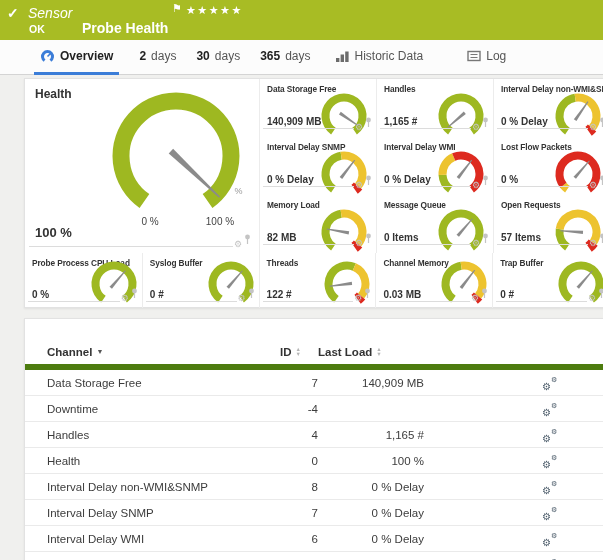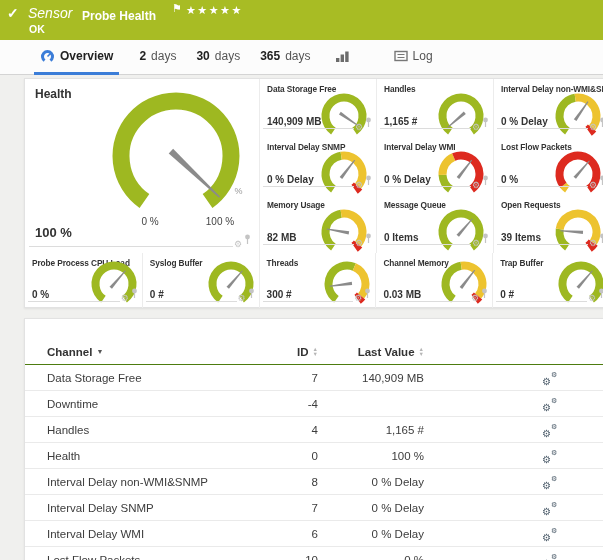--- a/index.html
+++ b/index.html
@@ -3,21 +3,21 @@
 <meta charset="utf-8">
 <style>
   html,body{margin:0;padding:0;overflow:hidden;}
   .page{position:relative;width:603px;height:560px;background:#f0f0ee;
         font-family:"Liberation Sans",sans-serif;color:#333;overflow:hidden;}
 
   
   .topbar{position:relative;height:40px;background:#a8bc24;color:#fff;}
   .topbar .check{position:absolute;left:7px;top:5px;font-size:14px;font-weight:bold;}
   .topbar .kind{position:absolute;left:28px;top:5px;font-style:italic;font-size:14px;}
-  .topbar .title{position:absolute;left:82px;top:9px;font-size:12px;font-weight:bold;}
+  .topbar .title{position:absolute;left:82px;top:20px;font-size:14px;font-weight:bold;}
   .topbar .flag{position:absolute;left:172px;top:2px;font-size:11px;}
   .topbar .stars{position:absolute;left:186px;top:4px;font-size:11px;letter-spacing:1.5px;}
   .topbar .status{position:absolute;left:29px;top:23px;font-size:10.5px;font-weight:bold;}
 
   
   .tabbar{display:flex;align-items:stretch;height:34px;background:#fcfcfc;
           border-bottom:1px solid #d4d4d4;}
   .tab{display:flex;align-items:center;gap:5px;padding:0 6px;font-size:12px;color:#555;
        border-bottom:3px solid transparent;margin-bottom:-1px;cursor:pointer;}
   .tab .num{font-weight:bold;color:#222;}
@@ -65,28 +65,28 @@
   .health-tile .hmax{position:absolute;left:172px;top:137px;width:46px;text-align:center;
                      font-size:10px;color:#444;}
   .health-tile .hval{position:absolute;left:10px;top:146px;font-size:13px;font-weight:bold;}
   .health-tile .uline{left:4px;right:26px;bottom:6px;}
   .health-tile .ticons{right:8px;bottom:4px;}
 
   
   table{border-collapse:collapse;width:100%;table-layout:fixed;margin-top:20px;}
   col.c1{width:255px;} col.c2{width:38px;} col.c3{width:106px;} col.c4{width:auto;}
   th,td{font-size:11.5px;padding:0;height:25px;vertical-align:middle;}
-  thead th{border-bottom:1px solid #4d7c0f;color:#333;font-weight:bold;text-align:left;}
+  thead th{border-bottom:6px solid #4d7c0f;color:#333;font-weight:bold;text-align:left;}
   tbody td{border-bottom:1px solid #eaeaea;color:#3c3c3c;}
   .cell-channel{padding-left:22px;text-align:left;}
   .cell-id{text-align:right;}
   .cell-val{text-align:right;}
   .cell-gear{padding-left:127px;text-align:left;}
   th .hflex{display:flex;align-items:center;gap:4px;}
-  th.cell-id .hflex,th.cell-val .hflex{justify-content:flex-end;}
+  th.cell-id .hflex,th.cell-val .hflex{}
   .sort-caret{color:#555;font-size:7px;}
   .sort-updown{display:flex;flex-direction:column;line-height:4.5px;font-size:5.5px;color:#b5b5b5;}
   .gears{position:relative;width:15px;height:13px;color:#4d5d6b;cursor:pointer;}
   .gears .g-big{position:absolute;right:0;top:-2px;font-size:10px;}
   .gears .g-small{position:absolute;left:0;bottom:-1px;font-size:7px;}
 </style>
 </head>
 <body>
 
 <div class="page">
@@ -123,20 +123,21 @@
         <span>days</span>
       </div>
       <div class="tab">
         <span>
           <svg width="15" height="13" viewBox="0 0 15 13" fill="#6b6b6b">
             <rect x="1" y="8" width="3.4" height="4"></rect>
             <rect x="5.6" y="4.5" width="3.4" height="7.5"></rect>
             <rect x="10.2" y="1.5" width="3.4" height="10.5"></rect>
           </svg>
         </span>
+        <span>Historic Data</span>
       </div>
       <div class="tab">
         <span>
           <svg width="14" height="12" viewBox="0 0 14 12" fill="none" stroke="#777">
             <rect x="1" y="1.5" width="12" height="9" stroke-width="1.4"></rect>
             <line x1="3.5" y1="4.5" x2="10.5" y2="4.5"></line>
             <line x1="3.5" y1="7.5" x2="10.5" y2="7.5"></line>
           </svg>
         </span>
         <span>Log</span>
@@ -262,21 +263,21 @@
           <div class="uline"></div>
           <div class="ticons">
             <span class="tgear">⚙</span>
             <span><svg width="7" height="11" viewBox="0 0 7 11">
                 <circle cx="3.5" cy="3" r="2.4" fill="currentColor"></circle>
                 <line x1="3.5" y1="4.5" x2="3.5" y2="10" stroke="currentColor" stroke-width="1.2"></line>
               </svg></span>
           </div>
         </div>
         <div class="tile">
-          <div class="glabel">Memory Usage</div>
+          <div class="glabel">Memory Load</div>
           <div class="gsvg"><svg width="50" height="46" viewBox="0 0 50 46" xmlns="http://www.w3.org/2000/svg">
               <path d="M 14.39 39.15 A 18.5 18.5 0 0 1 22.20 5.71" fill="none" stroke="#9eb821" stroke-width="8"></path>
               <path d="M 22.20 5.71 A 18.5 18.5 0 0 1 39.07 36.01" fill="none" stroke="#edc32f" stroke-width="8"></path>
               <path d="M 39.07 36.01 A 18.5 18.5 0 0 1 35.61 39.15" fill="none" stroke="#dd2a1f" stroke-width="11"></path>
               <polygon fill="#8b8b8b" points="30.20,23.32 29.64,26.46 7.69,21.38 7.87,20.39"></polygon>
             </svg></div>
           <div class="gval">82 MB</div>
           <div class="uline"></div>
           <div class="ticons">
             <span class="tgear">⚙</span>
@@ -303,21 +304,21 @@
           </div>
         </div>
         <div class="tile">
           <div class="glabel">Open Requests</div>
           <div class="gsvg"><svg width="50" height="46" viewBox="0 0 50 46" xmlns="http://www.w3.org/2000/svg">
               <path d="M 14.39 39.15 A 18.5 18.5 0 0 1 6.72 21.17" fill="none" stroke="#9eb821" stroke-width="8"></path>
               <path d="M 6.72 21.17 A 18.5 18.5 0 1 1 40.21 34.53" fill="none" stroke="#edc32f" stroke-width="8"></path>
               <path d="M 40.21 34.53 A 18.5 18.5 0 0 1 35.61 39.15" fill="none" stroke="#dd2a1f" stroke-width="11"></path>
               <polygon fill="#8b8b8b" points="30.11,22.79 29.86,25.98 7.51,23.14 7.59,22.14"></polygon>
             </svg></div>
-          <div class="gval">39 Items</div>
+          <div class="gval">57 Items</div>
           <div class="uline"></div>
           <div class="ticons">
             <span class="tgear">⚙</span>
             <span><svg width="7" height="11" viewBox="0 0 7 11">
                 <circle cx="3.5" cy="3" r="2.4" fill="currentColor"></circle>
                 <line x1="3.5" y1="4.5" x2="3.5" y2="10" stroke="currentColor" stroke-width="1.2"></line>
               </svg></span>
           </div>
         </div>
       </div>
@@ -356,21 +357,21 @@
           </div>
         </div>
         <div class="tile">
           <div class="glabel">Threads</div>
           <div class="gsvg"><svg width="50" height="46" viewBox="0 0 50 46" xmlns="http://www.w3.org/2000/svg">
               <path d="M 14.39 39.15 A 18.5 18.5 0 0 1 32.29 7.00" fill="none" stroke="#9eb821" stroke-width="8"></path>
               <path d="M 32.29 7.00 A 18.5 18.5 0 0 1 39.07 36.01" fill="none" stroke="#edc32f" stroke-width="8"></path>
               <path d="M 39.07 36.01 A 18.5 18.5 0 0 1 35.61 39.15" fill="none" stroke="#dd2a1f" stroke-width="11"></path>
               <polygon fill="#8b8b8b" points="29.76,21.79 30.16,24.97 7.70,26.67 7.57,25.68"></polygon>
             </svg></div>
-          <div class="gval">300 #</div>
+          <div class="gval">122 #</div>
           <div class="uline"></div>
           <div class="ticons">
             <span class="tgear">⚙</span>
             <span><svg width="7" height="11" viewBox="0 0 7 11">
                 <circle cx="3.5" cy="3" r="2.4" fill="currentColor"></circle>
                 <line x1="3.5" y1="4.5" x2="3.5" y2="10" stroke="currentColor" stroke-width="1.2"></line>
               </svg></span>
           </div>
         </div>
         <div class="tile">
@@ -430,21 +431,21 @@
             <span class="hflex">
                 <span>ID</span>
               <span class="sort-updown">
                   <span>▲</span>
                   <span>▼</span>
                 </span>
               </span>
           </th>
           <th class="cell-val">
             <span class="hflex">
-                <span>Last Value</span>
+                <span>Last Load</span>
               <span class="sort-updown">
                   <span>▲</span>
                   <span>▼</span>
                 </span>
               </span>
           </th>
           <th class="cell-gear"></th>
         </tr>
       </thead>
       <tbody>

